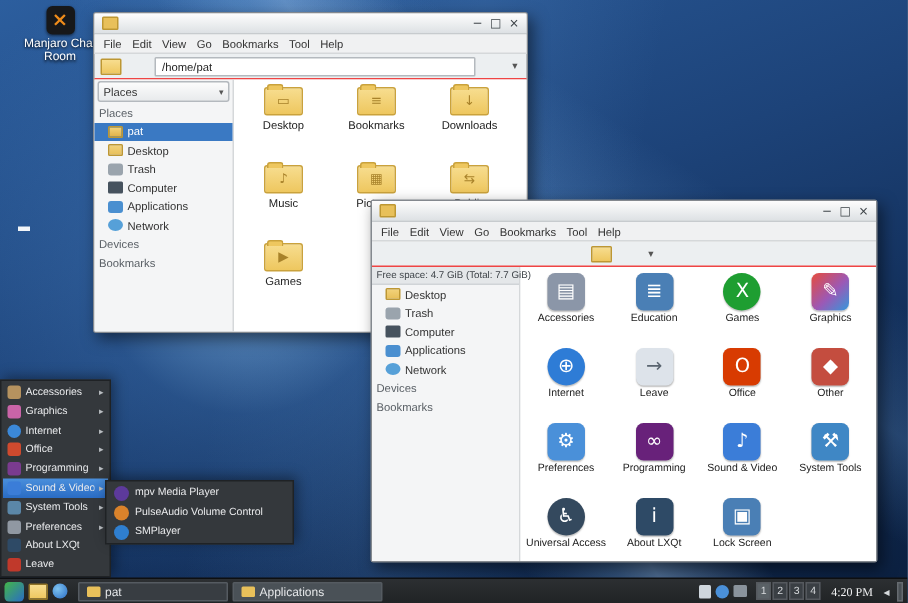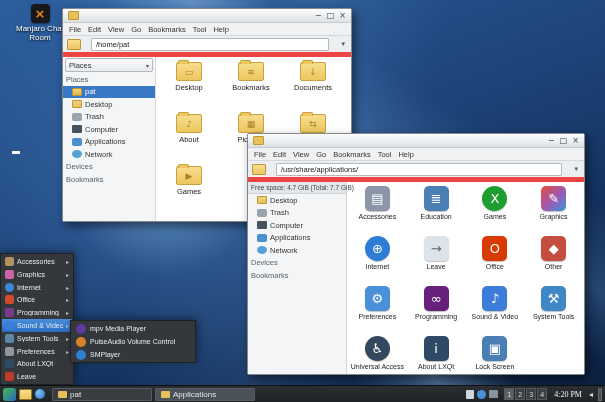--- a/index.html
+++ b/index.html
@@ -24,21 +24,21 @@
     box-shadow:3px 4px 10px rgba(0,0,0,.5);display:flex;flex-direction:column;box-sizing:border-box;}
   .win1{left:62px;top:8px;width:290px;height:214px;z-index:2;}
   .win2{left:247px;top:133px;width:338px;height:242px;z-index:3;}
   .titlebar{height:13px;flex:none;background:linear-gradient(#fdfdfd,#dde1e4);border-bottom:1px solid #c7cbce;
     display:flex;align-items:center;padding:0 5px;}
   .tb-ico{width:9px;height:7px;background:#e8c05a;border:1px solid #bd9733;border-radius:1px;}
   .tb-controls{margin-left:auto;display:flex;gap:5px;}
   .ctl{font-size:8px;line-height:1;color:#3c4247;font-family:"DejaVu Sans",sans-serif;cursor:default;}
   .menubar{height:12px;flex:none;background:#f0f1f2;border-bottom:1px solid #d5d8da;display:flex;gap:7px;
     align-items:center;padding:0 6px;font-size:7.5px;color:#333;}
-  .toolbar{height:16px;flex:none;display:flex;align-items:center;gap:10px;padding:0 4px;border-bottom:5px solid #ef4444;justify-content:center;}
+  .toolbar{height:16px;flex:none;display:flex;align-items:center;gap:22px;padding:0 4px;border-bottom:1px solid #ef4444;justify-content:center;}
   .tool-folder{width:12px;height:9px;background:linear-gradient(#f7dd8f,#eec75f);border:1px solid #bd9733;border-radius:1px;}
   .pathbox{flex:1;height:11px;background:#fff;border:1px solid #b4b9be;border-radius:1px;font-size:7.5px;
     color:#222;display:flex;align-items:center;padding:0 4px;white-space:nowrap;overflow:hidden;}
   .tool-drop{font-size:7px;color:#555;padding:0 2px;font-family:"DejaVu Sans",sans-serif;}
   .win-body{flex:1;display:flex;min-height:0;}
   .sidebar{width:92px;flex:none;background:#f4f5f6;border-right:1px solid #d5d8da;font-size:7.5px;color:#333;}
   .win2 .sidebar{width:98px;}
   .places-combo{height:12px;margin:1px 2px;background:linear-gradient(#fcfcfc,#e8eaec);border:1px solid #b4b9be;
     border-radius:2px;display:flex;align-items:center;justify-content:space-between;padding:0 3px;font-size:7.5px;}
   .combo-arrow{font-size:6px;color:#555;font-family:"DejaVu Sans",sans-serif;}
@@ -214,28 +214,28 @@
             <span class="folder">
               <span class="fglyph">≡</span>
             </span>
             <span class="icon-label">Bookmarks</span>
           </div>
 
           <div class="icon-cell">
             <span class="folder">
               <span class="fglyph">↓</span>
             </span>
-            <span class="icon-label">Documents</span>
+            <span class="icon-label">Downloads</span>
           </div>
 
           <div class="icon-cell">
             <span class="folder">
               <span class="fglyph">♪</span>
             </span>
-            <span class="icon-label">About</span>
+            <span class="icon-label">Music</span>
           </div>
 
           <div class="icon-cell">
             <span class="folder">
               <span class="fglyph">▦</span>
             </span>
             <span class="icon-label">Pictures</span>
           </div>
 
           <div class="icon-cell">
@@ -269,21 +269,20 @@
     <span class="menu-entry">File</span>
         <span class="menu-entry">Edit</span>
         <span class="menu-entry">View</span>
         <span class="menu-entry">Go</span>
         <span class="menu-entry">Bookmarks</span>
         <span class="menu-entry">Tool</span>
         <span class="menu-entry">Help</span>
       </div>
     <div class="toolbar">
       <span class="tool-folder"></span>
-      <div class="pathbox">/usr/share/applications/</div>
       <span class="tool-drop">▾</span>
     </div>
     <div class="win-body">
       <div class="sidebar">
         <div class="status-strip">Free space: 4.7 GiB (Total: 7.7 GiB)</div>
         <div class="side-list">
 
             <div class="side-item">
               <span class="side-ico mi-folder"></span>
               <span class="side-label">Desktop</span>

